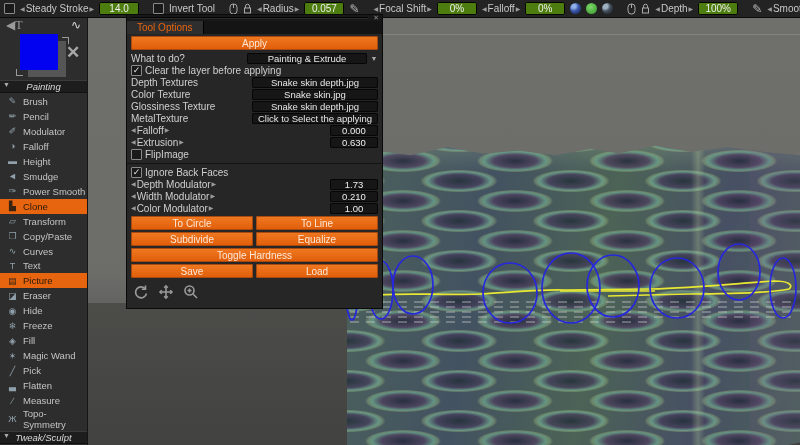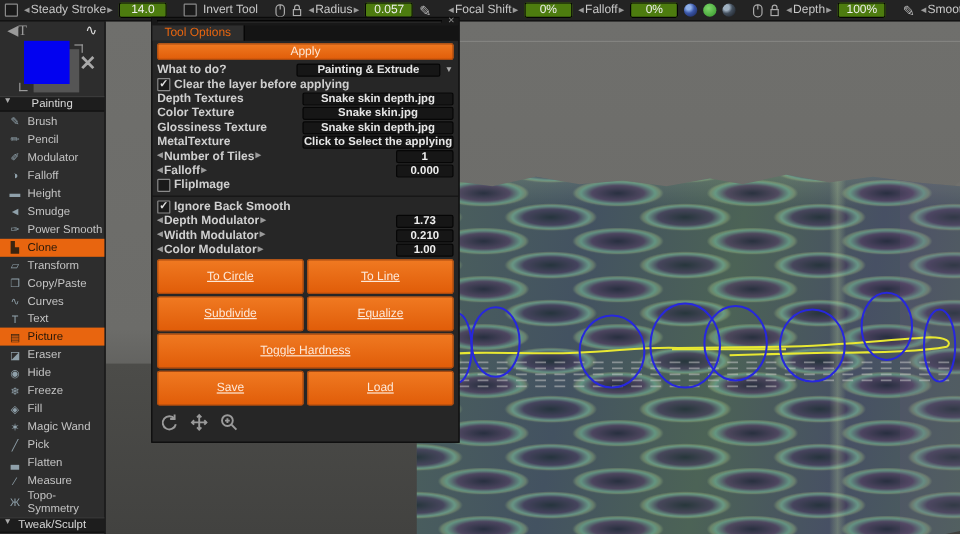--- a/index.html
+++ b/index.html
@@ -33,21 +33,21 @@
     color:#9a9a9a;font-size:12px;}
   .swatch-wrap{position:absolute;left:20px;top:16px;width:46px;height:44px;}
   .swatch-shadow{position:absolute;left:8px;top:7px;width:38px;height:36px;background:#555;}
   .swatch{position:absolute;left:0;top:0;width:38px;height:36px;}
   .swatch-close{position:absolute;left:66px;top:26px;color:#a8a8a8;font-size:17px;font-weight:bold;line-height:1;}
   .corner{position:absolute;width:6px;height:6px;border-color:#9a9a9a;border-style:solid;}
   .corner.tr{right:-3px;top:3px;border-width:1px 1px 0 0;}
   .corner.bl{left:-4px;bottom:2px;border-width:0 0 1px 1px;}
   .sb-header{position:absolute;left:0;width:100%;height:13px;background:#1d1d1d;
     display:flex;align-items:flex-start;justify-content:center;color:#d8d8d8;font-size:9.5px;
-    border-top:1px solid #3a3a3a;border-bottom:1px solid #111;box-sizing:border-box;}
+    border-top:1px solid #3a3a3a;border-bottom:1px solid #111;box-sizing:border-box;font-style:italic;}
   .sb-header .tri{position:absolute;left:3px;font-size:7px;color:#aaa;}
   .tools{position:absolute;left:0;top:76px;width:100%;height:336px;display:flex;flex-direction:column;}
   .tool{flex:1;display:flex;align-items:center;gap:5px;padding-left:7px;color:#c4c4c4;font-size:9.5px;}
   .tool .ticon{width:11px;font-size:9px;color:#8fa0aa;text-align:center;flex:none;}
   .tool.active{background:#e8650f;color:#26180a;}
   .tool.active .ticon{color:#3a2410;}
   
   .viewport{position:absolute;left:88px;top:18px;width:712px;height:427px;
     background:linear-gradient(#6f6f6c 0%,#6c6c69 60%,#525250 80%,#3f3f3d 100%);}
   .horizon{position:absolute;left:255px;top:16px;width:457px;height:1px;background:rgba(255,255,255,0.14);}
@@ -71,38 +71,38 @@
   
   .panel{position:absolute;left:88px;top:14px;width:257px;background:#262626;
     border:1px solid #0a0a0a;box-sizing:border-box;font-size:10px;color:#cfcfcf;margin-left:38px;}
   .dragbar{height:6px;background:#181818;position:relative;}
   .groove{position:absolute;left:4px;right:14px;top:2px;height:2px;background:#2f2f2f;
     box-shadow:inset 0 1px 1px #000;}
   .dragclose{position:absolute;right:3px;top:-1px;color:#8a8a8a;font-size:7px;line-height:7px;}
   .tabrow{height:13px;background:#141414;display:flex;}
   .tab{background:#2e2e2e;color:#e8650f;padding:0 10px;display:flex;align-items:center;
     font-size:10px;border-right:1px solid #000;}
-  .prow{height:12px;display:flex;align-items:center;padding:0 4px;gap:3px;font-weight:bold;}
+  .prow{height:12px;display:flex;align-items:center;padding:0 4px;gap:3px;}
   .plabel{flex:1;display:flex;align-items:center;gap:1px;}
   .btn-orange{background:linear-gradient(#f07a22,#e05c08);color:#fde8d8;border-radius:2px;
     text-align:center;font-size:10px;display:flex;align-items:center;justify-content:center;
     box-shadow:inset 0 0 0 1px #a84a10;}
   .apply{height:14px;margin:2px 4px;}
   .texbtn{width:126px;height:11px;background:#161616;border-radius:2px;color:#e6e6e6;
     display:flex;align-items:center;justify-content:center;font-size:9.5px;
     box-shadow:inset 0 0 0 1px #060606;}
   .dropdown{width:120px;height:11px;background:#161616;border-radius:2px;color:#e6e6e6;
     display:flex;align-items:center;justify-content:center;font-size:9.5px;
     box-shadow:inset 0 0 0 1px #060606;}
   .ddarrow{width:8px;color:#aaa;font-size:7px;text-align:center;}
   .numfield{width:48px;height:11px;background:#161616;border-radius:2px;color:#eee;
     display:flex;align-items:center;justify-content:center;font-size:9.5px;
     box-shadow:inset 0 0 0 1px #060606;}
   .btnrow{display:flex;gap:3px;margin:2px 4px;}
-  .btnrow .btn-orange{flex:1;height:29px;text-decoration:underline;}
+  .btnrow .btn-orange{flex:1;height:14px;}
   .iconsrow{display:flex;align-items:center;gap:8px;padding:4px 6px 8px 6px;}
   .iconsrow svg{stroke:#9a9a9a;fill:none;stroke-width:1.6;}
 </style>
 </head>
 <body>
 
 <div class="stage">
 
   <div class="toolbar">
     <span class="cb"></span>
@@ -378,44 +378,44 @@
     <div class="prow">
       <span class="plabel">
           <span>MetalTexture</span>
         </span>
       <span class="texbtn">Click to Select the applying</span>
     </div>
 
     <div class="prow">
       <span class="plabel">
         <span class="arr">◀</span>
-        <span>Number of Tiles</span>
-        <span class="arr">▶</span>
-      </span>
-      <span class="numfield">1</span>
-    </div>
-    <div class="prow">
-      <span class="plabel">
-        <span class="arr">◀</span>
         <span>Falloff</span>
         <span class="arr">▶</span>
       </span>
       <span class="numfield">0.000</span>
     </div>
+    <div class="prow">
+      <span class="plabel">
+        <span class="arr">◀</span>
+        <span>Extrusion</span>
+        <span class="arr">▶</span>
+      </span>
+      <span class="numfield">0.630</span>
+    </div>
 
     <div class="prow">
       <span class="cb"></span>
       <span>FlipImage</span>
     </div>
     <div style="height:3px;border-bottom:1px solid #141414;margin-bottom:2px;"></div>
     <div class="prow">
       <span class="cb checked">
           <span class="tick">✓</span>
         </span>
-      <span>Ignore Back Smooth</span>
+      <span>Ignore Back Faces</span>
     </div>
 
     <div class="prow">
       <span class="plabel">
         <span class="arr">◀</span>
         <span>Depth Modulator</span>
         <span class="arr">▶</span>
       </span>
       <span class="numfield">1.73</span>
     </div>

